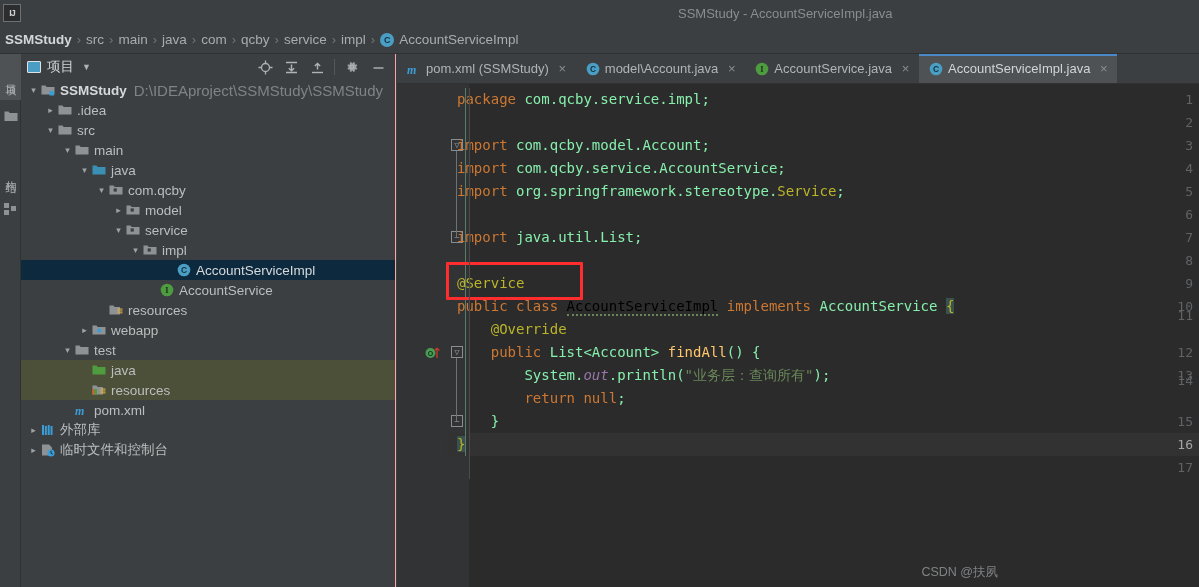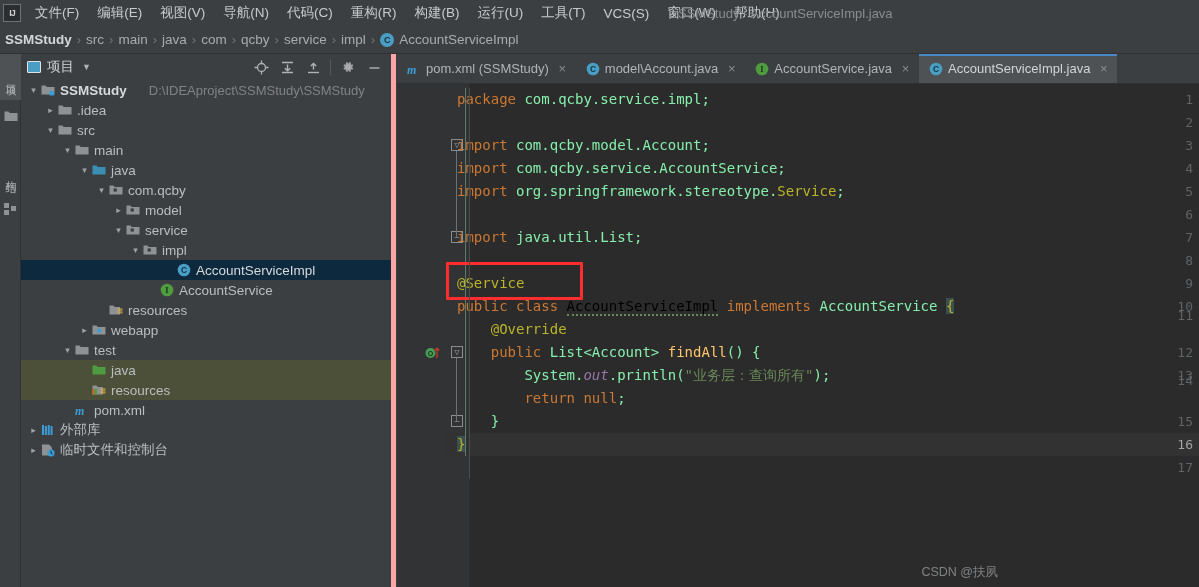--- a/index.html
+++ b/index.html
@@ -63,21 +63,21 @@
   .ts-btn.active { background: #4e5254; }
   .ts-vert {
     writing-mode: vertical-rl; text-orientation: upright;
     letter-spacing: -1px; font-size: 11px; line-height: 1;
   }
   .ts-ico { display:block; }
 
   
   .projpanel {
     position: absolute; left: 21px; top: 54px; width: 375px; height: 533px;
-    background: #3c3f41; border-right: 5px solid #fca5a5;
+    background: #3c3f41; border-right: 1px solid #fca5a5;
   }
   .pp-header {
     height: 26px; display: flex; align-items: center;
     padding-left: 6px; background: #3c3f41;
   }
   .pp-title-ico {
     width: 14px; height: 12px; background: #4a9ec4;
     border: 1px solid #dfe1e2; margin-right: 6px; border-radius: 1px;
   }
   .pp-title { font-size: 13.5px; color: #d0d3d5; }
@@ -99,21 +99,21 @@
     height: 20px; display: flex; align-items: center;
     font-size: 13.5px; color: #bbbebf; white-space: nowrap; cursor: default;
   }
   .trow.sel { background: #0d293e; color: #d6d9db; }
   .trow.testhl { background: #4c5038; }
   .tarrow {
     width: 13px; display: inline-flex; align-items: center;
     justify-content: center; color: #a0a3a5; font-size: 9px; flex: none;
   }
   .ticon { width: 16px; height: 16px; margin-right: 4px; flex: none; position: relative; }
-  .tpath { color: #808385; font-size: 13px; margin-left: 22px; }
+  .tpath { color: #808385; font-size: 15px; margin-left: 7px; }
 
   
   .tabbar {
     position: absolute; left: 397px; top: 54px; width: 802px; height: 30px;
     background: #3c3f41; display: flex; align-items: stretch;
     border-bottom: 1px solid #2f3133;
   }
   .tab {
     display: flex; align-items: center; padding: 0 8px 0 9px;
     font-size: 13px; color: #b1b4b6; white-space: nowrap; cursor: default;
@@ -193,34 +193,20 @@
     font-size: 12.5px; color: #808385; white-space: nowrap;
   }
 </style>
 </head>
 <body>
 
 <div id="app">
 
   <div class="menubar">
     <div class="ij-logo">IJ</div>
-    <div id="menu-items" style="display:flex;align-items:center;">
-        <div class="menu-item">文件(F)</div>
-        <div class="menu-item">编辑(E)</div>
-        <div class="menu-item">视图(V)</div>
-        <div class="menu-item">导航(N)</div>
-        <div class="menu-item">代码(C)</div>
-        <div class="menu-item">重构(R)</div>
-        <div class="menu-item">构建(B)</div>
-        <div class="menu-item">运行(U)</div>
-        <div class="menu-item">工具(T)</div>
-        <div class="menu-item">VCS(S)</div>
-        <div class="menu-item">窗口(W)</div>
-        <div class="menu-item">帮助(H)</div>
-      </div>
   </div>
   <div class="win-title">SSMStudy - AccountServiceImpl.java</div>
 
   <div class="breadcrumb">
     <div id="crumbs" style="display:flex;align-items:center;">
         <span class="crumb root">SSMStudy</span>
         <span class="crumb-sep">›</span>
         <span class="crumb">src</span>
         <span class="crumb-sep">›</span>
         <span class="crumb">main</span>

